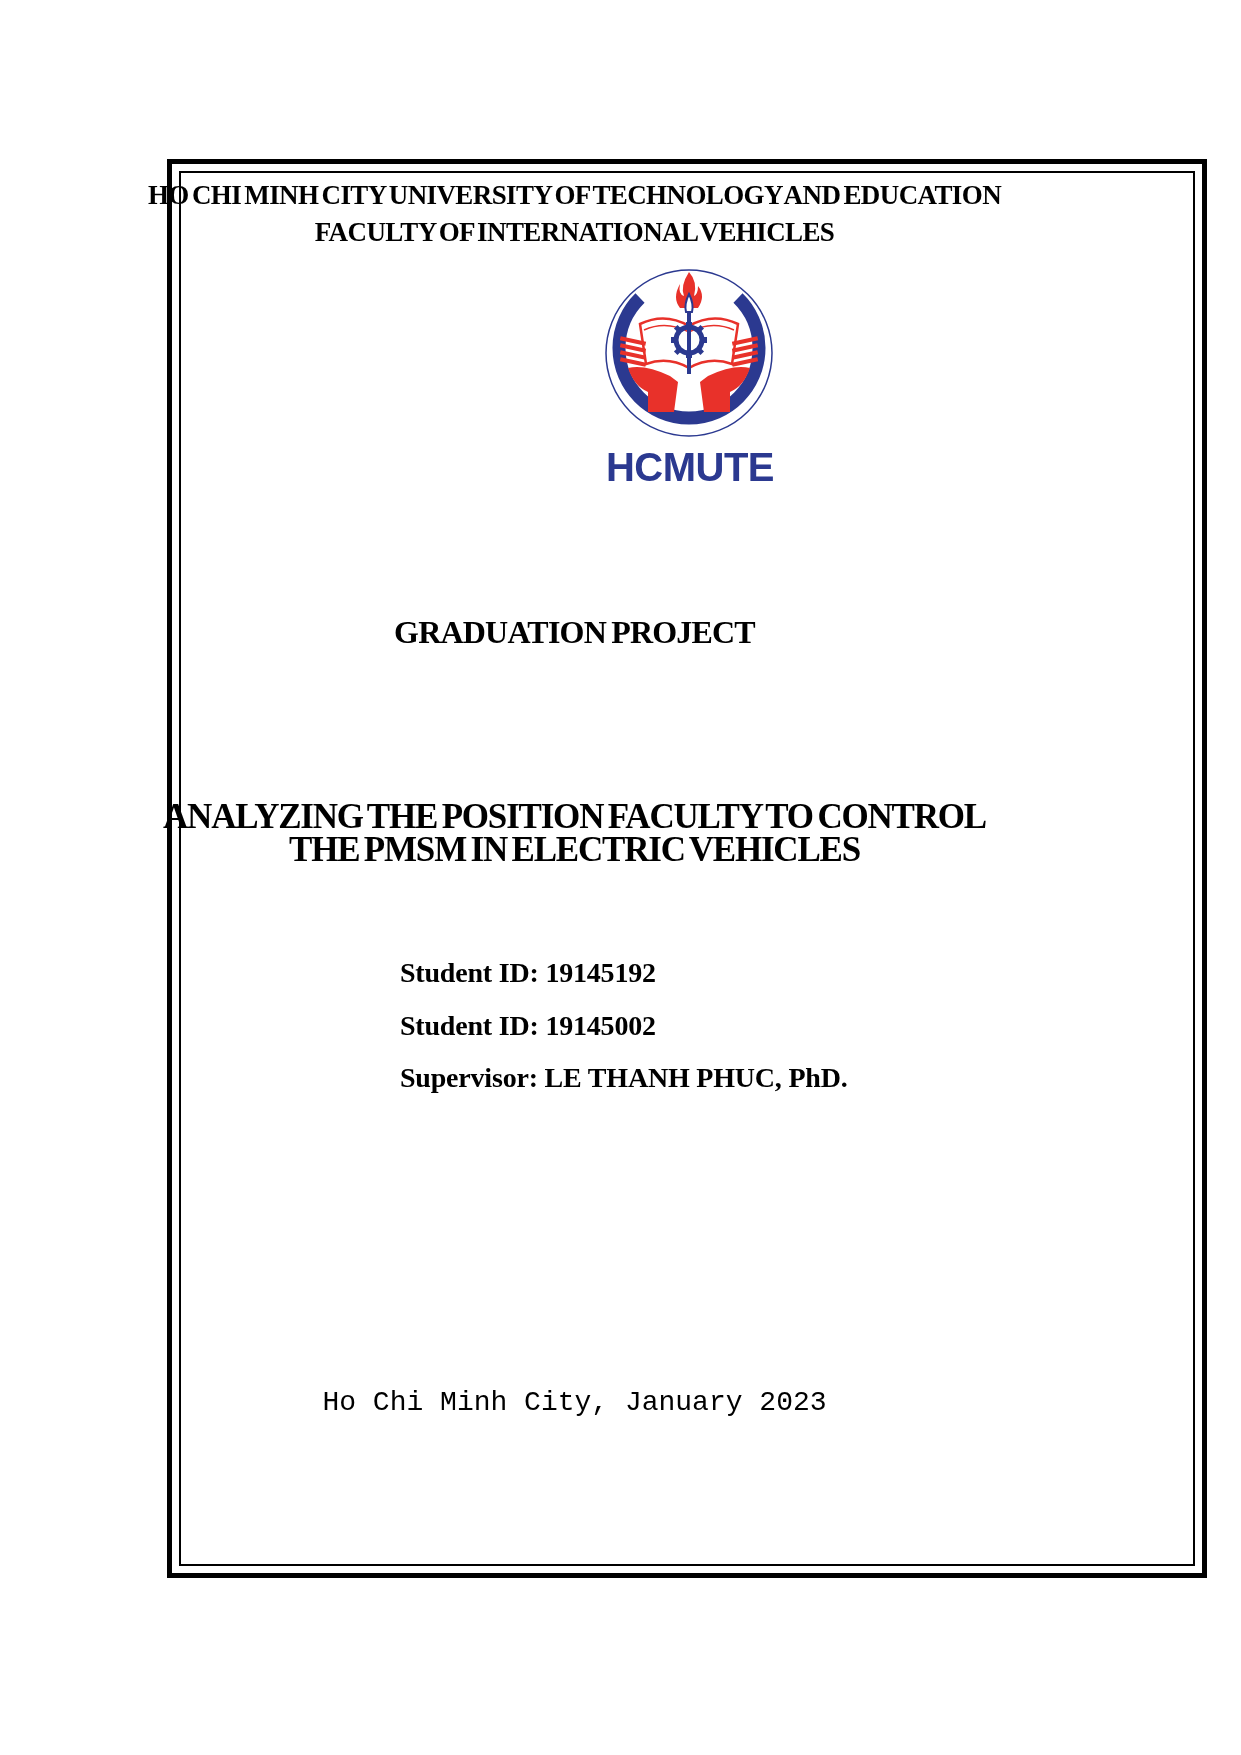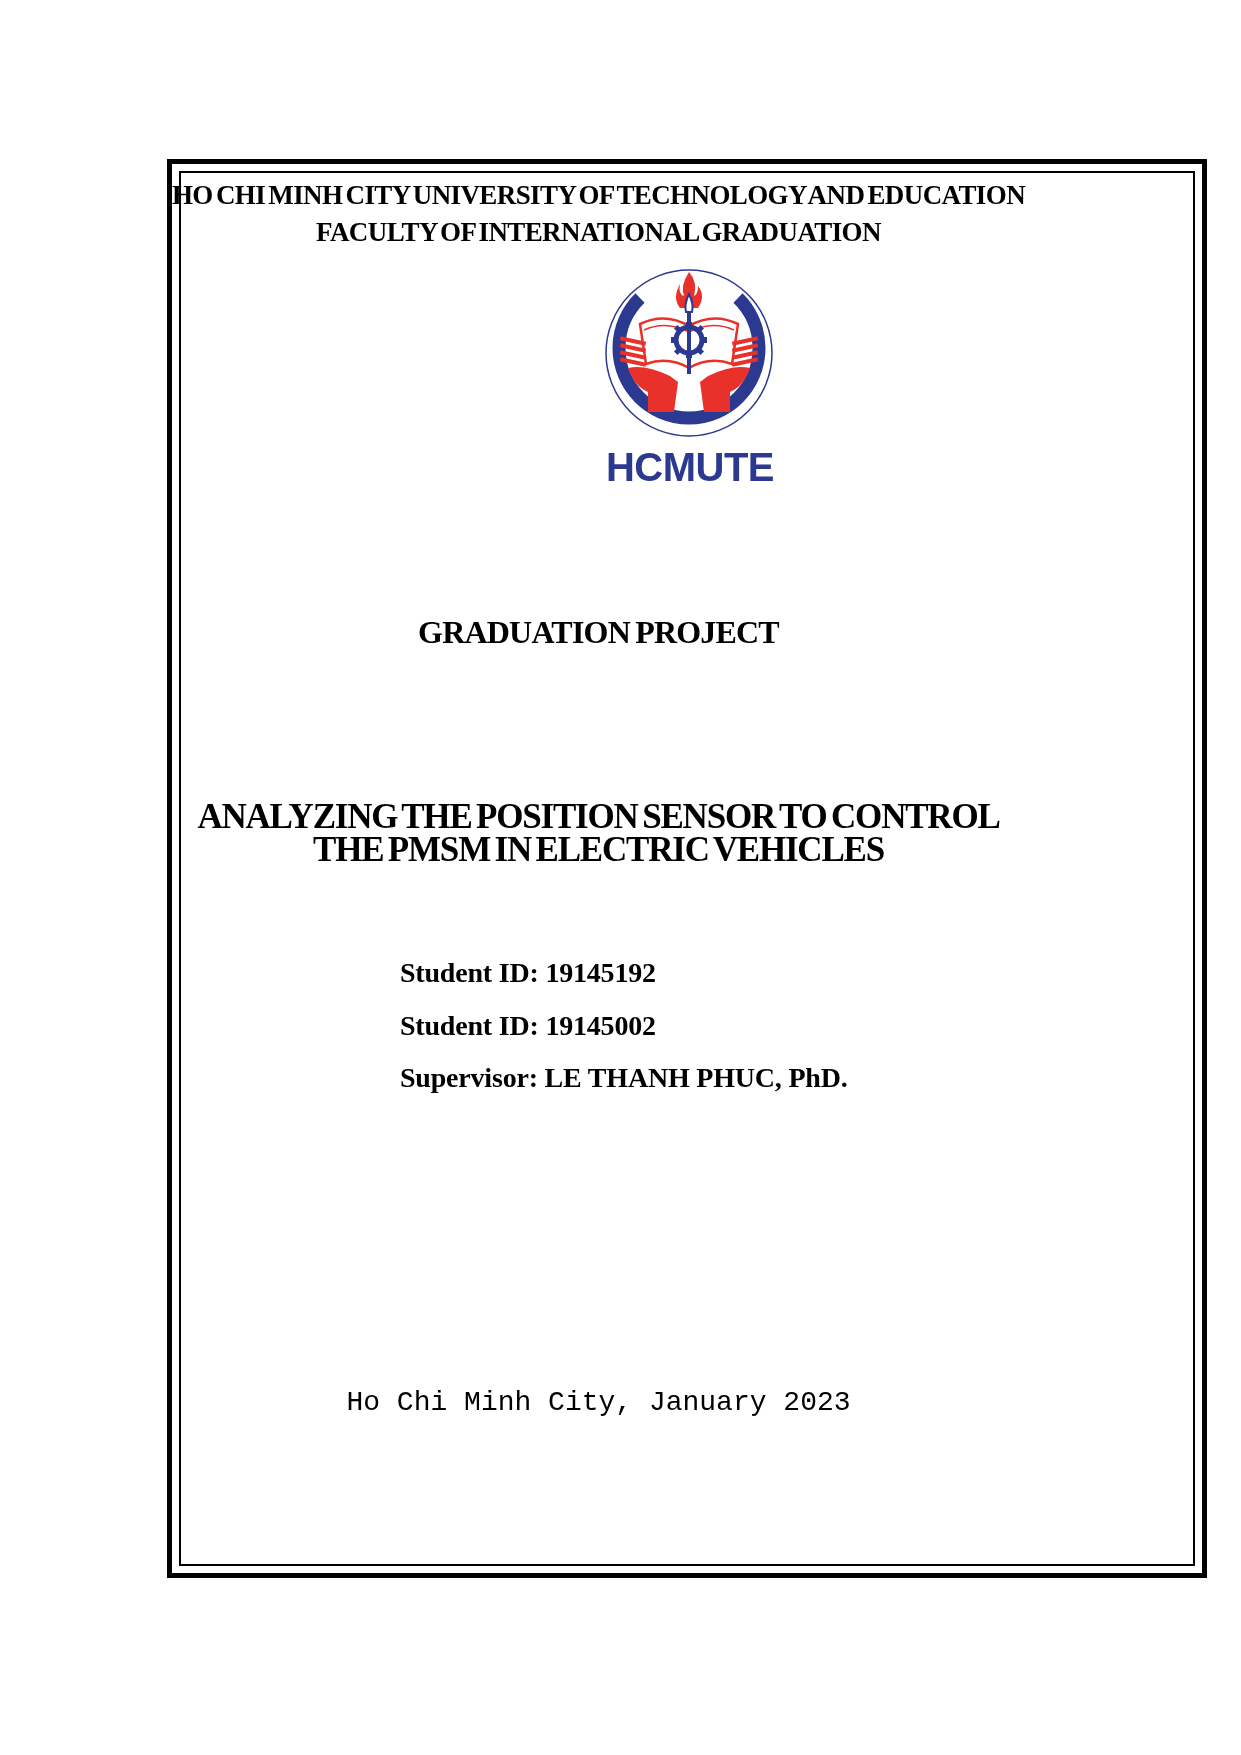--- a/index.html
+++ b/index.html
@@ -2,42 +2,42 @@
 <html><head>
 <meta charset="utf-8">
 <style>
   html, body { margin: 0; padding: 0; background: #ffffff; }
   body { width: 1241px; height: 1755px; position: relative; overflow: hidden;
          font-family: "Liberation Serif", "DejaVu Serif", serif; color: #000; }
   .frame-outer { position: absolute; left: 167px; top: 159px; width: 1040px; height: 1419px;
                  box-sizing: border-box; border: 5px solid #000; }
   .frame-inner { position: absolute; left: 7px; top: 7px; right: 7px; bottom: 7px;
                  border: 2px solid #000; }
-  .line { position: absolute; left: 0; width: 1149px; text-align: center; white-space: nowrap; padding-left: 24px; }
+  .line { position: absolute; left: 0; width: 1149px; text-align: center; white-space: nowrap; }
   .hdr { font-weight: bold; font-size: 27px; line-height: 27px; letter-spacing: -0.6px; word-spacing: -3px; }
   .hdr1 { top: 182px; }
   .hdr2 { top: 219px; }
   .logo { position: absolute; left: 600px; top: 264px; width: 180px; height: 225px; }
   .gp { top: 616px; font-weight: bold; font-size: 32px; line-height: 32px; letter-spacing: -0.8px; word-spacing: -2px; }
   .title { font-weight: bold; font-size: 35px; line-height: 35px; letter-spacing: -1.2px; word-spacing: -3px; }
   .title1 { top: 799px; }
   .title2 { top: 832px; }
   .info { position: absolute; left: 400px; top: 959px; }
   .info-row { font-weight: bold; font-size: 28px; height: 52.6px; line-height: 28px; white-space: nowrap; letter-spacing: -0.2px; }
   .date { top: 1389px; font-size: 28px; line-height: 28px; font-family: Liberation Mono, monospace; }
 </style>
 </head>
 <body>
 
 <div class="frame-outer">
   <div class="frame-inner"></div>
 </div>
 
 <div class="line hdr hdr1">HO CHI MINH CITY UNIVERSITY OF TECHNOLOGY AND EDUCATION</div>
-<div class="line hdr hdr2">FACULTY OF INTERNATIONAL GRADUATION</div>
+<div class="line hdr hdr2">FACULTY OF INTERNATIONAL VEHICLES</div>
 
 <div class="logo">
   <svg width="180" height="225" viewBox="0 0 180 225" xmlns="http://www.w3.org/2000/svg">
 
     <circle cx="89" cy="89" r="83" fill="none" stroke="#2b3990" stroke-width="1.5"></circle>
 
     <path d="M 40 34 A 70 70 0 1 0 138 34" fill="none" stroke="#2b3990" stroke-width="13"></path>
 
     <path d="M 40 60 Q 65 48 89 62 Q 113 48 138 60 L 132 100 Q 110 92 89 104 Q 68 92 46 100 Z" fill="#ffffff" stroke="#e8312a" stroke-width="2.5"></path>
     <path d="M 44 66 Q 66 56 89 68" fill="none" stroke="#e8312a" stroke-width="1.5"></path>
@@ -73,21 +73,21 @@
       <rect x="75" y="85" width="5" height="5" transform="rotate(45 77.5 87.5)"></rect>
       <rect x="98" y="85" width="5" height="5" transform="rotate(45 100.5 87.5)"></rect>
     </g>
 
     <text x="90" y="217" text-anchor="middle" font-family="'Liberation Sans', 'DejaVu Sans', sans-serif" font-weight="bold" font-size="40" fill="#2b3990" letter-spacing="-0.5">HCMUTE</text>
   </svg>
 </div>
 
 <div class="line gp">GRADUATION PROJECT</div>
 
-<div class="line title title1">ANALYZING THE POSITION SENSOR TO CONTROL</div>
+<div class="line title title1">ANALYZING THE POSITION FACULTY TO CONTROL</div>
 <div class="line title title2">THE PMSM IN ELECTRIC VEHICLES</div>
 
 <div class="info">
   <div class="info-row">Student ID: 19145192</div>
   <div class="info-row">Student ID: 19145002</div>
   <div class="info-row">Supervisor: LE THANH PHUC, PhD.</div>
 </div>
 
 <div class="line date">Ho Chi Minh City, January 2023</div>
 

